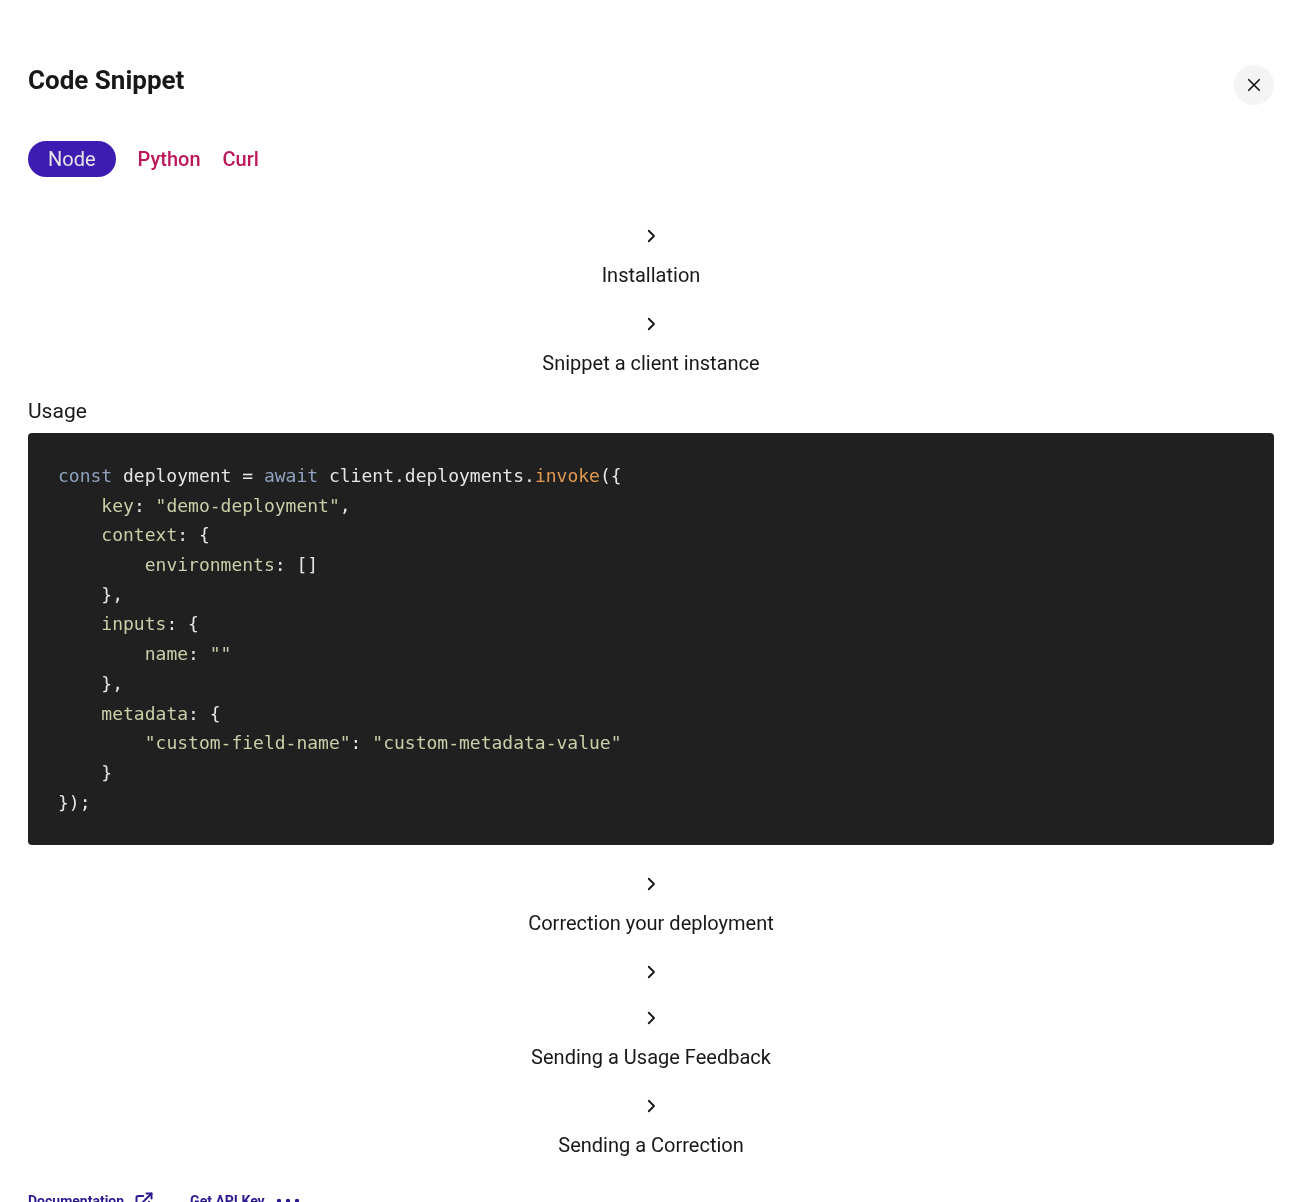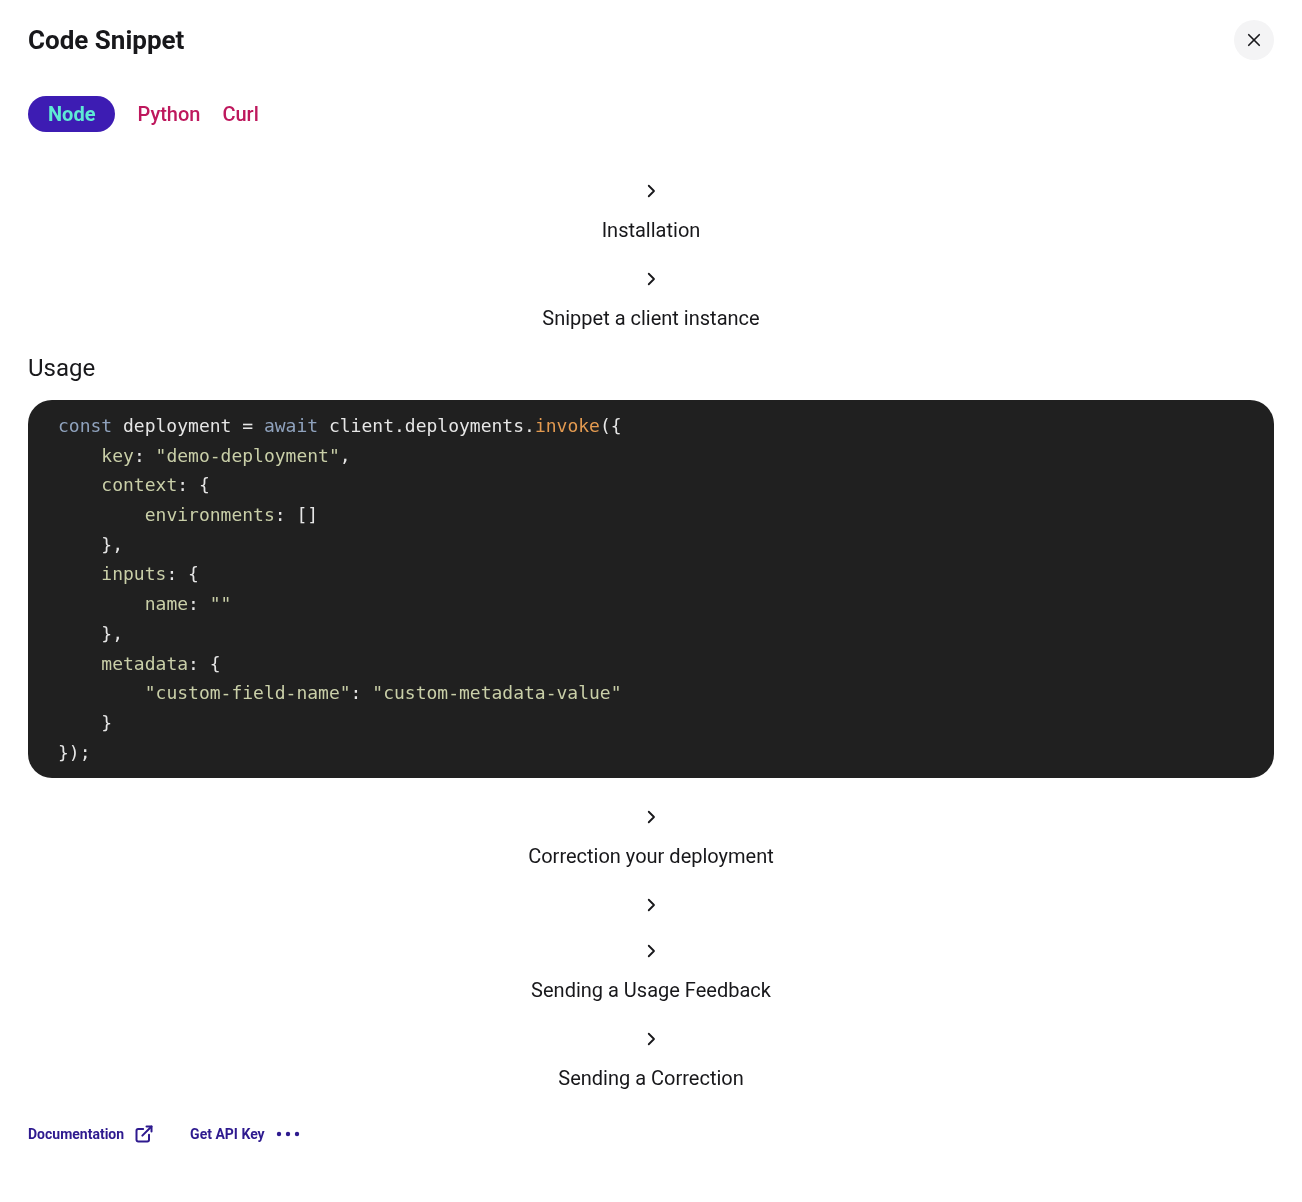--- a/index.html
+++ b/index.html
@@ -6,22 +6,23 @@
   body {
     font-family: -apple-system, BlinkMacSystemFont, "Segoe UI", Roboto, Helvetica, Arial, sans-serif;
     background: #fff;
     color: #18181b;
     width: 1302px;
     padding: 20px 28px 40px 28px;
   }
   .header-row {
     display: flex;
     justify-content: space-between;
-    align-items: center;
+    align-items: flex-start;
     margin-bottom: 36px;
+    margin-top: 45px;
   }
   .title {
     font-size: 26px;
     font-weight: 700;
   }
   .close-btn {
     width: 40px;
     height: 40px;
     border-radius: 50%;
     background: #f4f4f5;
@@ -39,22 +40,22 @@
   .tab {
     font-size: 20px;
     font-weight: 500;
     padding: 6px 20px;
     border-radius: 999px;
     cursor: pointer;
     color: #be185d;
   }
   .tab.active {
     background: #3d1cb3;
-    color: #5eead4;
-    font-weight: 700;
+    color: #e5e5e5;
+    font-weight: 400;
   }
   .tab.inactive {
     padding-left: 0;
     padding-right: 0;
   }
   .section-row {
     display: flex;
     align-items: center;
     gap: 18px;
     padding: 14px 0;
@@ -64,29 +65,29 @@
   .section-row .chevron {
     display: flex;
     align-items: center;
   }
   .section-label {
     font-size: 20px;
     font-weight: 400;
     color: #18181b;
   }
   .usage-label {
-    font-size: 24px;
+    font-size: 21px;
     font-weight: 400;
     margin-top: 10px;
-    margin-bottom: 18px;
+    margin-bottom: 10px;
   }
   .code-block {
     background: #202020;
-    border-radius: 24px;
-    padding: 11px 30px;
+    border-radius: 4px;
+    padding: 28px 30px;
     font-family: ui-monospace, SFMono-Regular, Menlo, Monaco, Consolas, monospace;
     font-size: 18px;
     line-height: 1.65;
     white-space: pre;
     overflow-x: auto;
     margin-bottom: 16px;
   }
   .tok-kw   { color: #8fa2bd; }   
   .tok-id   { color: #e6e6e6; }   
   .tok-call { color: #e39a50; }   

